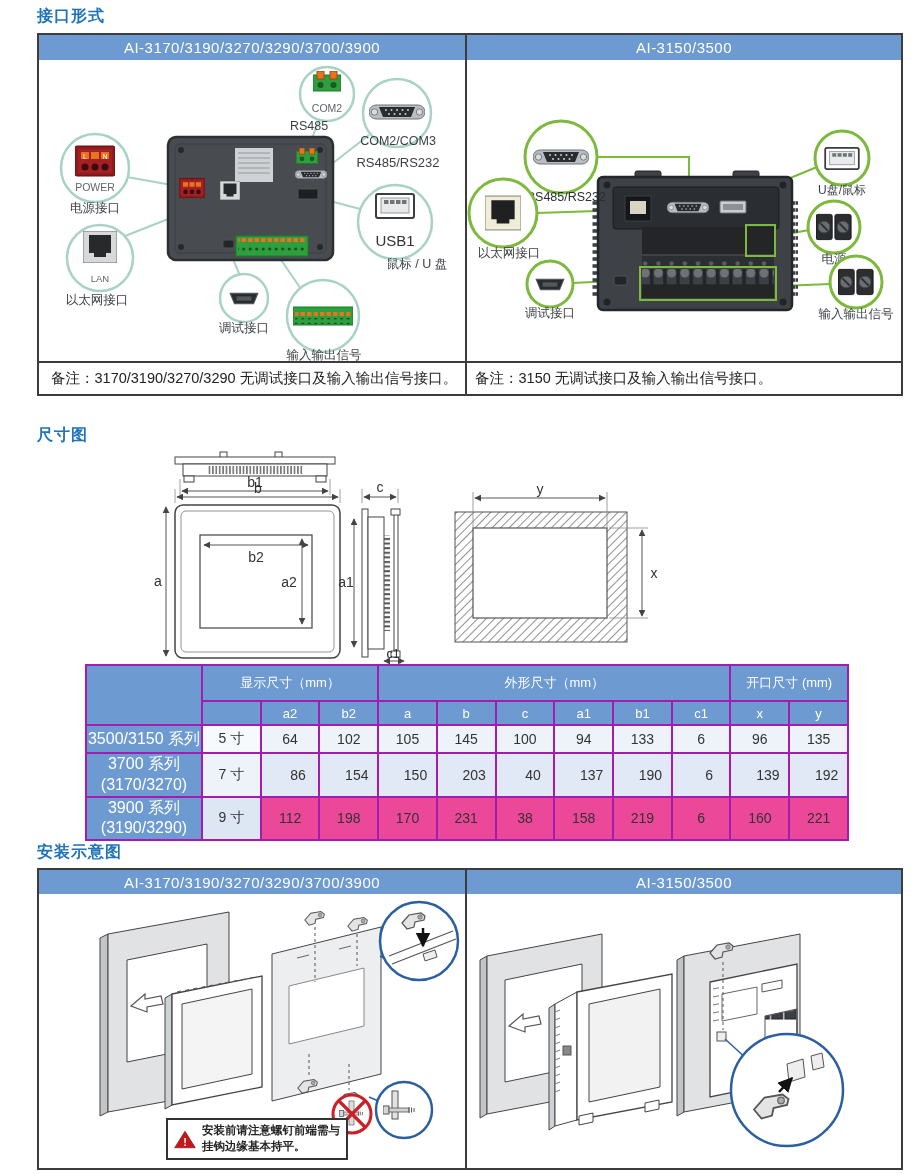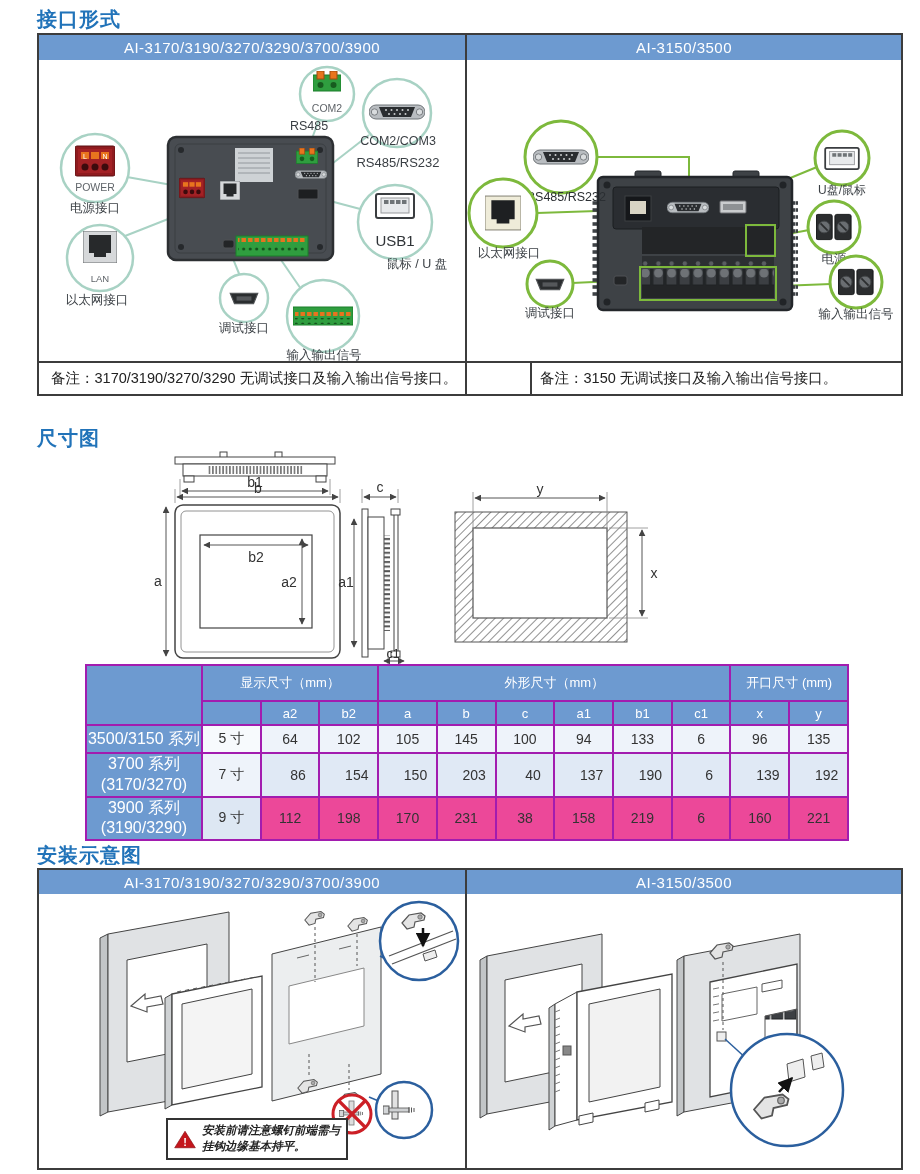--- a/index.html
+++ b/index.html
@@ -1,19 +1,19 @@
 <!DOCTYPE html>
 <html><head>
 <meta charset="utf-8">
 <style>
   html,body{margin:0;padding:0;background:#f4f6f8;}
   #page{position:relative;width:920px;height:1174px;background:#ffffff;overflow:hidden;
         font-family:"Liberation Sans","DejaVu Sans",sans-serif;}
   .abs{position:absolute;}
-  .sec-title{font-size:20px;font-weight:bold;color:#2173b9;letter-spacing:1px;}
+  .sec-title{font-size:16px;font-weight:bold;color:#2173b9;letter-spacing:1px;}
   .panel-box{border:2px solid #3c3c3c;background:#fff;box-sizing:border-box;}
   .panel-head{display:flex;background:#fff;}
   .panel-head .cell{background:#6d9ad0;color:#fff;font-size:15px;display:flex;align-items:center;
         justify-content:center;letter-spacing:.5px;}
   .panel-head .cell.right{border-left:2px solid #3c3c3c;}
   .note-row{display:flex;border-top:2px solid #3c3c3c;position:absolute;left:0;bottom:0;width:100%;box-sizing:border-box;}
   .note-cell{font-size:14.5px;color:#222;padding:6px 8px;box-sizing:border-box;white-space:nowrap;overflow:hidden;}
   .note-cell.right{border-left:2px solid #3c3c3c;}
   svg{display:block;}
   svg text{font-family:"Liberation Sans","DejaVu Sans",sans-serif;}
@@ -29,21 +29,21 @@
   table.dims td,table.dims th{border:2px solid #a21caf;text-align:center;vertical-align:middle;padding:0;}
   table.dims th{background:#6d9ad0;color:#fff;font-size:13px;font-weight:normal;}
   td.series{background:#6d9ad0;color:#fff;font-size:16px;line-height:1.3;}
   tr.hr1{height:36px;} tr.hr2{height:24px;}
   tr.r0{height:28px;} tr.r1,tr.r2{height:38px;}
   tr.r0 td.val{background:#eef3fa;} tr.r1 td.val{background:#e0e9f5;padding-left:16px;} tr.r2 td.val{background:#ec4899;}
   tr.r0 td.size{background:#f7fafd;} tr.r1 td.size{background:#eef3fa;} tr.r2 td.size{background:#dde7f3;margin-left:31px;}
   td.val,td.size{font-size:14px;color:#333;}
   
   .warnbox{border:2px solid #333;background:#fff;display:flex;align-items:center;gap:6px;padding:3px 6px;box-sizing:border-box;}
-  .warntext{font-size:11.5px;font-weight:bold;color:#222;line-height:1.35;white-space:nowrap;font-style:italic;}
+  .warntext{font-size:11.5px;font-weight:bold;color:#222;line-height:1.35;white-space:nowrap;}
 </style>
 </head>
 <body>
 
 <div id="page">
 
   <svg width="0" height="0" style="position:absolute" aria-hidden="true">
     <defs>
       <marker id="arr" viewBox="0 0 10 10" refX="9" refY="5" markerWidth="7" markerHeight="7" orient="auto-start-reverse">
         <path d="M0,0 L10,5 L0,10 z" fill="#444"></path>
@@ -157,21 +157,21 @@
   </svg>
 
   <div class="abs sec-title" style="left:37px;top:6px;">接口形式</div>
 
   <div class="abs panel-box" style="left:37px;top:33px;width:866px;height:363px;">
     <div class="panel-head">
       <div class="cell" style="width:426px;height:25px;">AI-3170/3190/3270/3290/3700/3900</div>
       <div class="cell right" style="flex:1;height:25px;">AI-3150/3500</div>
     </div>
     <div class="note-row">
-      <div class="note-cell" style="width:491px;padding-left:12px;">备注：3170/3190/3270/3290 无调试接口及输入输出信号接口。</div>
+      <div class="note-cell" style="width:426px;padding-left:12px;">备注：3170/3190/3270/3290 无调试接口及输入输出信号接口。</div>
       <div class="note-cell right" style="flex:1;">备注：3150 无调试接口及输入输出信号接口。</div>
     </div>
   </div>
 
   <div class="abs" style="left:465px;top:35px;width:2px;height:359px;background:#3c3c3c;"></div>
 
   <svg class="abs" style="left:39px;top:60px;" width="426" height="302" viewBox="0 0 426 302">
     <g class="teal">
       <line x1="281" y1="57" x2="268" y2="92"></line>
       <line x1="330" y1="75" x2="280" y2="114"></line>

